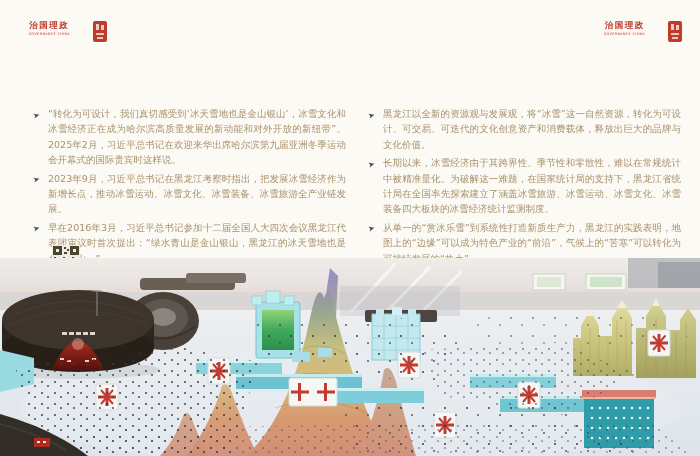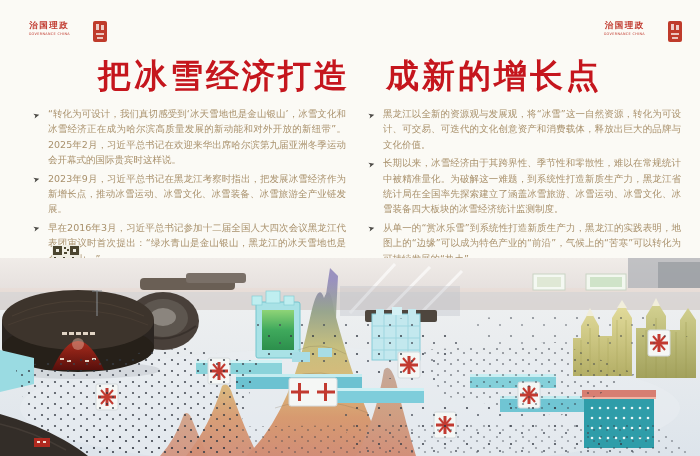--- a/index.html
+++ b/index.html
@@ -58,21 +58,20 @@
     </div>
     <svg width="14" height="21">
       <rect x="0" y="0" width="14" height="21" rx="2" fill="#bf3b2b"></rect>
       <rect x="3" y="3" width="3" height="6" fill="#f6e9e4" opacity=".85"></rect>
       <rect x="8" y="4" width="3" height="5" fill="#f6e9e4" opacity=".85"></rect>
       <rect x="3" y="12" width="8" height="2" fill="#f6e9e4" opacity=".8"></rect>
       <rect x="4" y="16" width="6" height="2" fill="#f6e9e4" opacity=".8"></rect>
     </svg>
   </div>
 
-  <div class="headline">把冰雪经济打造　成新的增长点</div>
 
   <div class="col leftcol">
     <p class="item">
       <span class="marker">➤</span><span>“转化为可设计，我们真切感受到‘冰天雪地也是金山银山’，冰雪文化和冰雪经济正在成为哈尔滨高质量发展的新动能和对外开放的新纽带”。2025年2月，习近平总书记在欢迎来华出席哈尔滨第九届亚洲冬季运动会开幕式的国际贵宾时这样说。</span>
     </p>
     <p class="item">
       <span class="marker">➤</span><span>2023年9月，习近平总书记在黑龙江考察时指出，把发展冰雪经济作为新增长点，推动冰雪运动、冰雪文化、冰雪装备、冰雪旅游全产业链发展。</span>
     </p>
     <p class="item">
       <span class="marker">➤</span><span>早在2016年3月，习近平总书记参加十二届全国人大四次会议黑龙江代表团审议时首次提出：“绿水青山是金山银山，黑龙江的冰天雪地也是金山银山。”</span>
@@ -80,21 +79,21 @@
     <p class="item">
       <span class="marker">➤</span><span>近年来，黑龙江大力发展冰雪运动、冰雪文化、冰雪装备、冰雪旅游，打造冰雪旅游度假胜地和冰雪经济高地，2024年黑龙江冰雪经济总产出达2661.7亿元。</span>
     </p>
   </div>
 
   <div class="col rightcol">
     <p class="item">
       <span class="marker">➤</span><span>黑龙江以全新的资源观与发展观，将“冰雪”这一自然资源，转化为可设计、可交易、可迭代的文化创意资产和消费载体，释放出巨大的品牌与文化价值。</span>
     </p>
     <p class="item">
-      <span class="marker">➤</span><span>长期以来，冰雪经济由于其跨界性、季节性和零散性，难以在常规统计中被精准量化。为破解这一难题，到系统性打造新质生产力，黑龙江省统计局在全国率先探索建立了涵盖冰雪旅游、冰雪运动、冰雪文化、冰雪装备四大板块的冰雪经济统计监测制度。</span>
+      <span class="marker">➤</span><span>长期以来，冰雪经济由于其跨界性、季节性和零散性，难以在常规统计中被精准量化。为破解这一难题，在国家统计局的支持下，黑龙江省统计局在全国率先探索建立了涵盖冰雪旅游、冰雪运动、冰雪文化、冰雪装备四大板块的冰雪经济统计监测制度。</span>
     </p>
     <p class="item">
       <span class="marker">➤</span><span>从单一的“赏冰乐雪”到系统性打造新质生产力，黑龙江的实践表明，地图上的“边缘”可以成为特色产业的“前沿”，气候上的“苦寒”可以转化为可持续发展的“热土”。</span>
     </p>
     <div class="byline">文 |《瞭望》新闻周刊记者 顾钱江 杨思琪 刘赫垚</div>
   </div>
 
   <svg class="qr" width="28" height="28">
     <rect width="28" height="28" fill="#efede3"></rect>
     <g fill="#4b452f">

